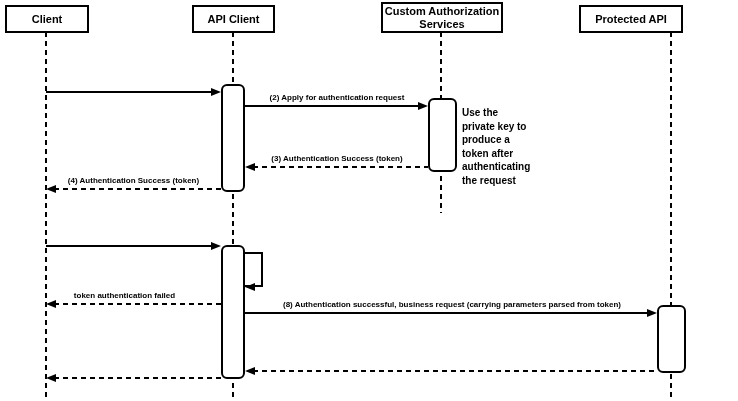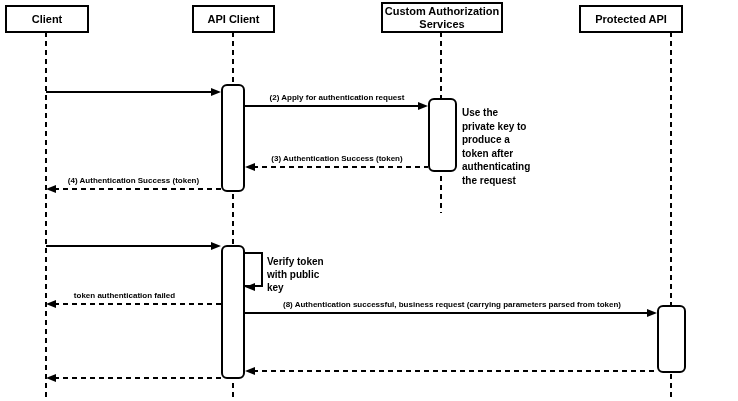--- a/index.html
+++ b/index.html
@@ -97,21 +97,20 @@
 
   <div class="mlabel" style="left:46px;top:175px;width:175px">(4) Authentication Success (token)</div>
   <div class="mline dashed" style="left:54px;top:188px;width:167px"></div>
   <div class="arr l" style="left:46px;top:185px"></div>
 
   <div class="mline" style="left:46px;top:245px;width:167px"></div>
   <div class="arr r" style="left:211px;top:242px"></div>
 
   <div class="selfloop" style="left:245px;top:252px;width:18px;height:35px"></div>
   <div class="arr l" style="left:245px;top:283px"></div>
-  <div class="note" style="left:267px;top:255px;width:60px;line-height:13px">Verify token with public key</div>
 
   <div class="mlabel" style="left:37px;top:290px;width:175px">token authentication failed</div>
   <div class="mline dashed" style="left:54px;top:303px;width:167px"></div>
   <div class="arr l" style="left:46px;top:300px"></div>
 
   <div class="mlabel" style="left:245px;top:299px;width:414px">(8) Authentication successful, business request (carrying parameters parsed from token)</div>
   <div class="mline" style="left:245px;top:312px;width:404px"></div>
   <div class="arr r" style="left:647px;top:309px"></div>
 
   <div class="mline dashed" style="left:253px;top:370px;width:404px"></div>

